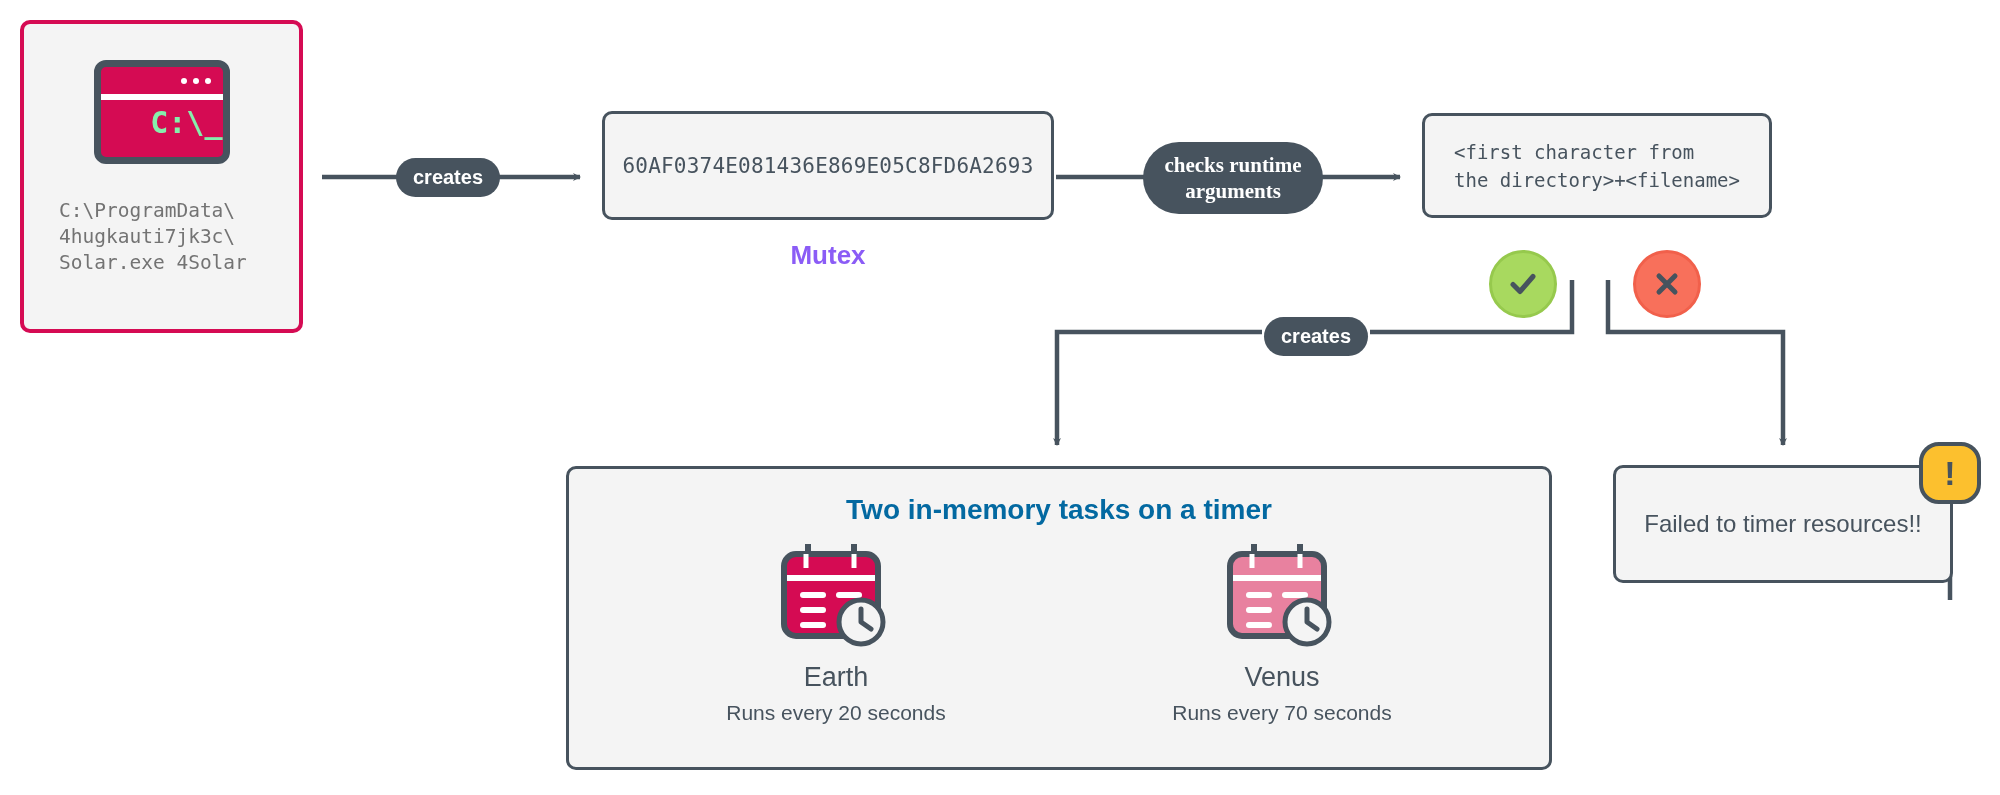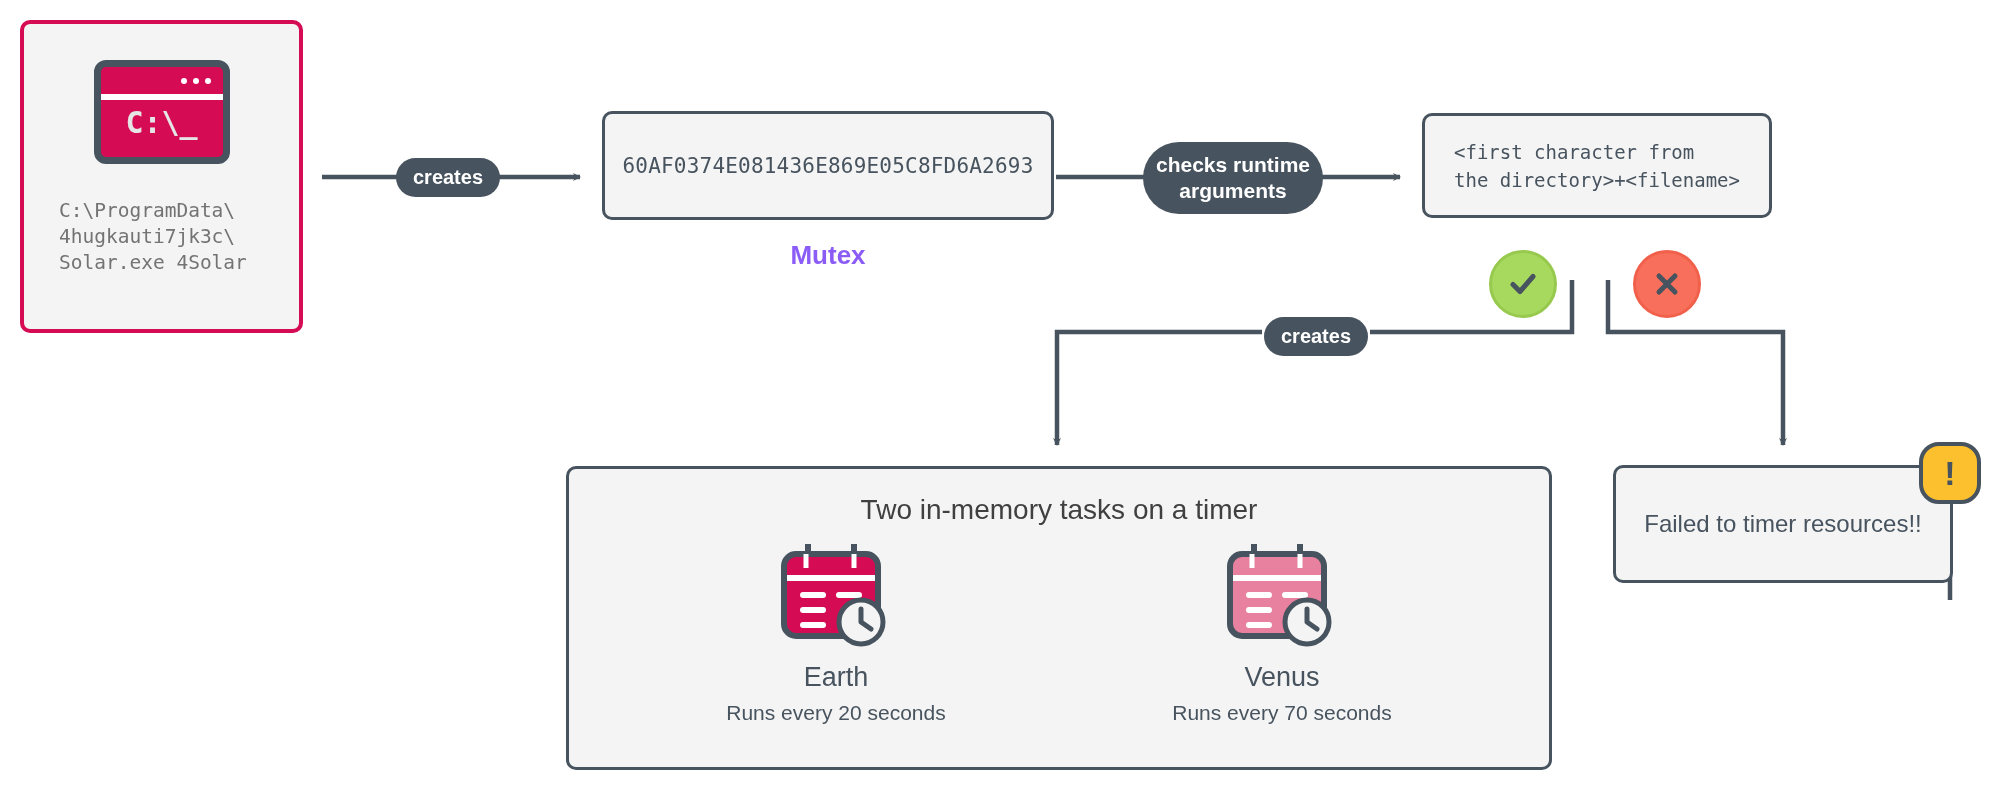--- a/index.html
+++ b/index.html
@@ -87,22 +87,22 @@
     width: 6px;
     height: 6px;
     border-radius: 50%;
     background: #ffffff;
   }
   .term-prompt {
     position: absolute;
     left: 0;
     right: 0;
     top: 38px;
-    text-align: center;
-    color: #e5e5e5;
+    text-align: right;
+    color: #86efac;
     font-family: "DejaVu Sans Mono", monospace;
     font-weight: bold;
     font-size: 30px;
     letter-spacing: 0px;
   }
   .proc-path {
     margin-top: 34px;
     width: 100%;
     padding: 0 35px;
     box-sizing: border-box;
@@ -222,22 +222,22 @@
   .tasks-panel {
     left: 566px;
     top: 466px;
     width: 986px;
     height: 304px;
   }
   .tasks-title {
     margin-top: 25px;
     text-align: center;
     font-size: 28px;
-    font-weight: normal;
-    color: #404040;
+    font-weight: bold;
+    color: #0369a1;
   }
   .tasks-row {
     margin-top: 14px;
     display: flex;
     justify-content: center;
     gap: 216px;
   }
   .task {
     display: flex;
     flex-direction: column;
@@ -340,21 +340,21 @@
 Solar.exe 4Solar</div>
   </div>
 
   <div class="pill pill-creates-1">creates</div>
 
   <div class="node mutex-box">
     <div class="mutex-text">60AF0374E081436E869E05C8FD6A2693</div>
   </div>
   <div class="mutex-caption">Mutex</div>
 
-  <div class="pill pill-checks" style="white-space: pre-line;">checks runtime
+  <div class="pill pill-checks" style="white-space: pre-line; font-family: Liberation Serif, serif;">checks runtime
 arguments</div>
 
   <div class="node arg-box">
     <div class="arg-text">&lt;first character from
 the directory&gt;+&lt;filename&gt;</div>
   </div>
 
   <div class="status-circle ok-circle">
     <svg width="34" height="34" viewBox="0 0 34 34" aria-hidden="true">
       <path d="M7,17.5 L14,24.5 L27,9.5" fill="none" stroke="#47535e" stroke-width="5" stroke-linecap="round" stroke-linejoin="round"></path>

